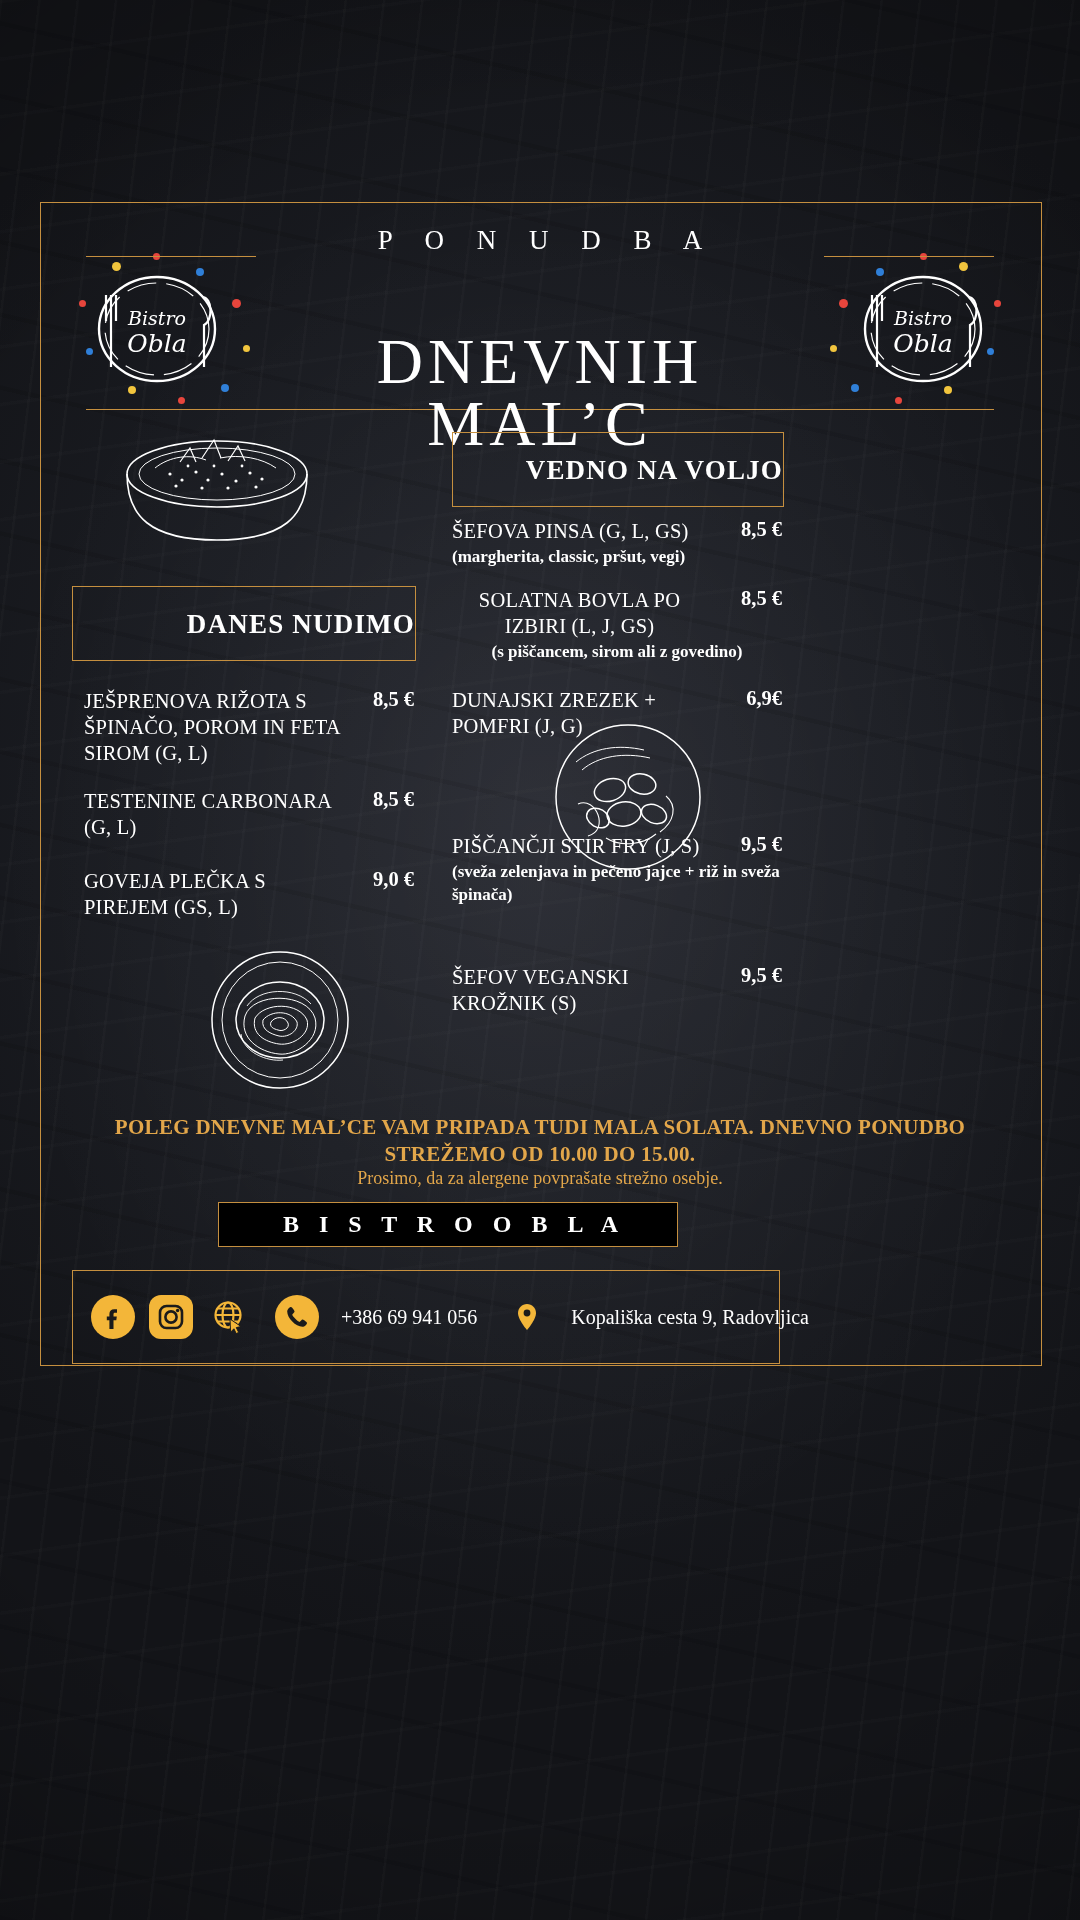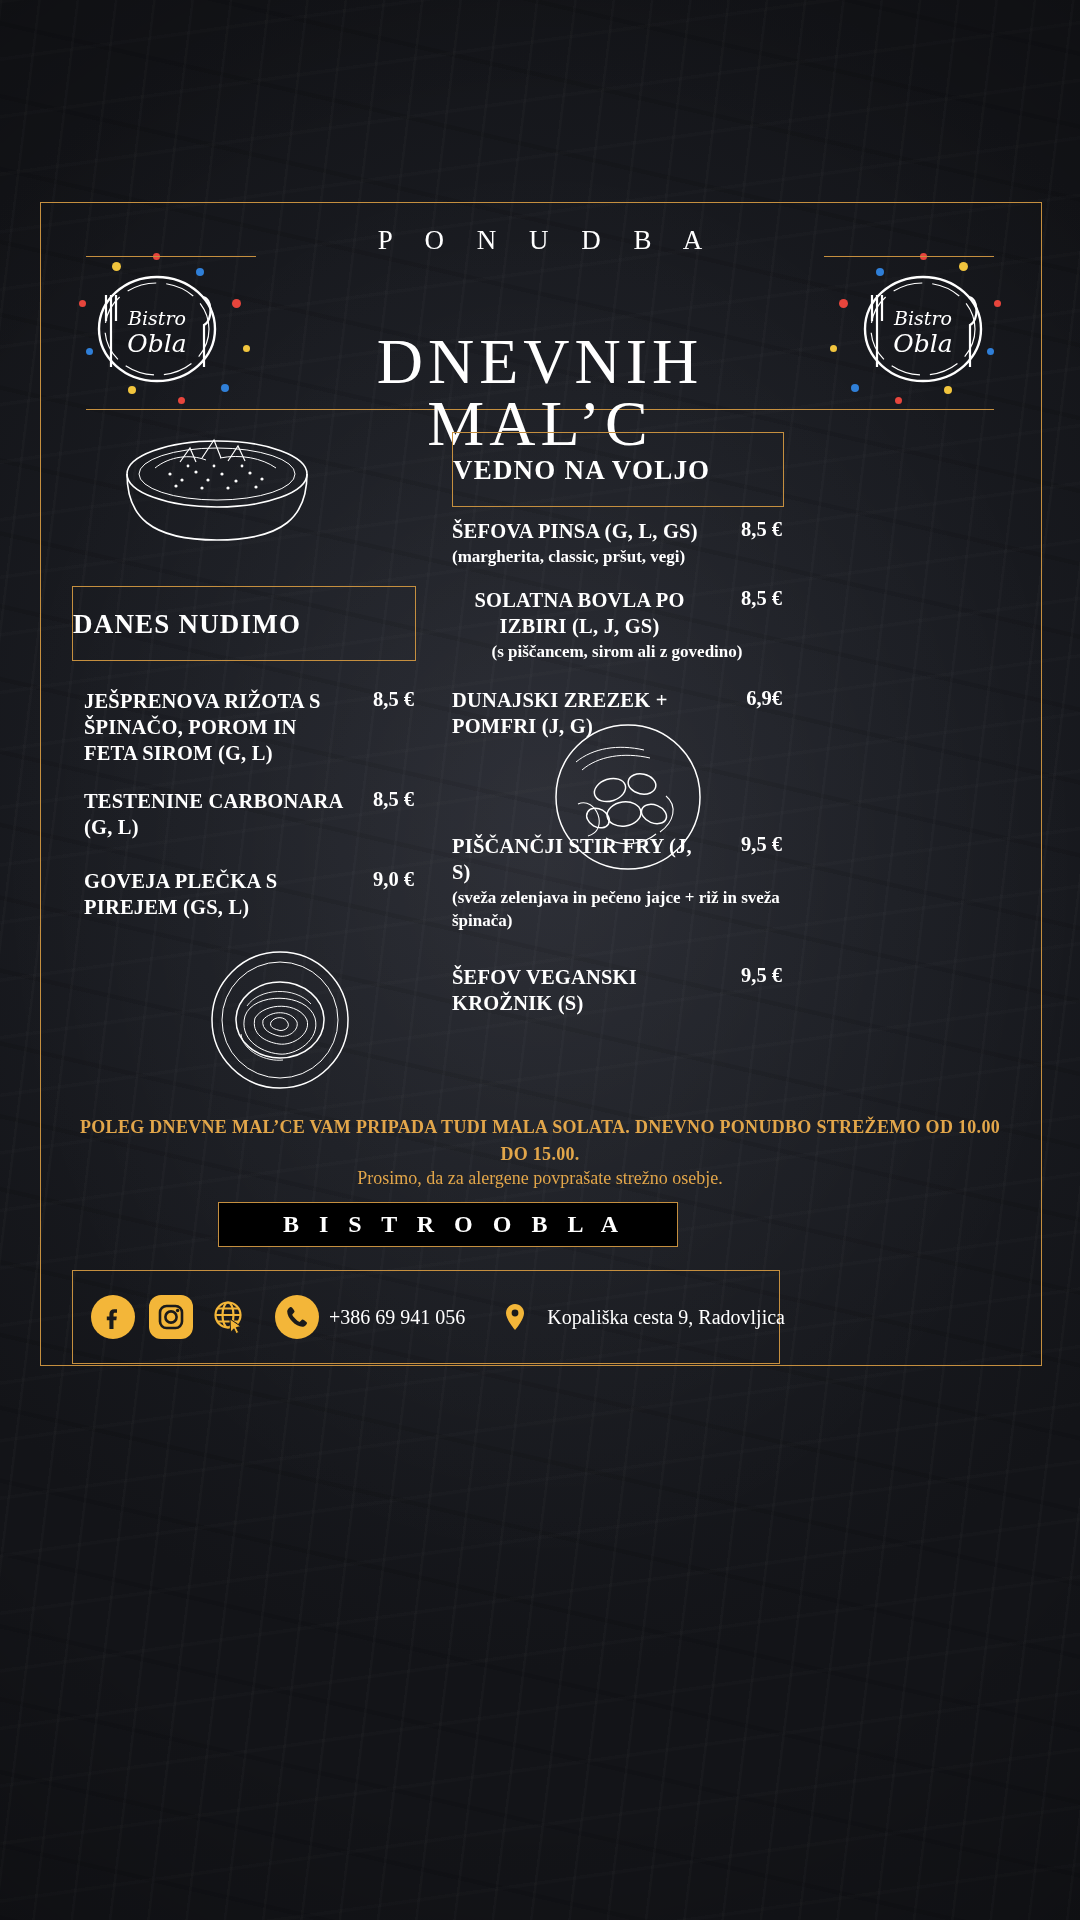--- a/index.html
+++ b/index.html
@@ -113,21 +113,21 @@
     top: 255px;
   }
   .logo.left { left: 62px; }
   .logo.right { right: 62px; }
 
   
   .dot { position: absolute; border-radius: 50%; }
 
   .section-box {
     border: 1px solid #c58f3f;
-    text-align: left;
+    text-align: right;
     padding: 22px 0 20px 0;
     font-size: 27px;
     font-weight: bold;
     letter-spacing: 1.2px;
   }
   .box-danes {
     position: absolute;
     left: 72px;
     top: 586px;
     width: 342px;
@@ -143,21 +143,21 @@
     position: absolute;
     width: 330px;
   }
   .item .row {
     display: flex;
     justify-content: space-between;
     align-items: flex-start;
   }
   .item .name {
     font-size: 20.5px;
-    font-weight: bold;
+    font-weight: normal;
     line-height: 26px;
     letter-spacing: 0.2px;
     max-width: 255px;
   }
   .item .price {
     font-size: 20.5px;
     font-weight: bold;
     white-space: nowrap;
     padding-left: 8px;
   }
@@ -192,21 +192,21 @@
   
   .note {
     position: absolute;
     left: 72px;
     width: 936px;
     text-align: center;
     color: #e2a64a;
   }
   #note1 {
     top: 1114px;
-    font-size: 18px;
+    font-size: 21px;
     font-weight: bold;
     line-height: 27px;
     letter-spacing: 0.3px;
   }
   #note2 {
     top: 1168px;
     font-size: 18px;
     font-weight: normal;
   }
 
@@ -255,21 +255,21 @@
   .ic.rounded { border-radius: 12px; background: #f3b639; }
   .contact-text {
     font-size: 20px;
     font-weight: normal;
     color: #ffffff;
     white-space: nowrap;
   }
   .contact-group {
     display: flex;
     align-items: center;
-    gap: 10px;
+    gap: 22px;
   }
   .contact-phone { margin-left: 24px; }
   .contact-addr { margin-left: 28px; }
 </style>
 </head>
 <body>
 
 <div class="poster">
 
   <div class="dot" style="left:112px;top:262px;width:9px;height:9px;background:#f2c53d;"></div>

